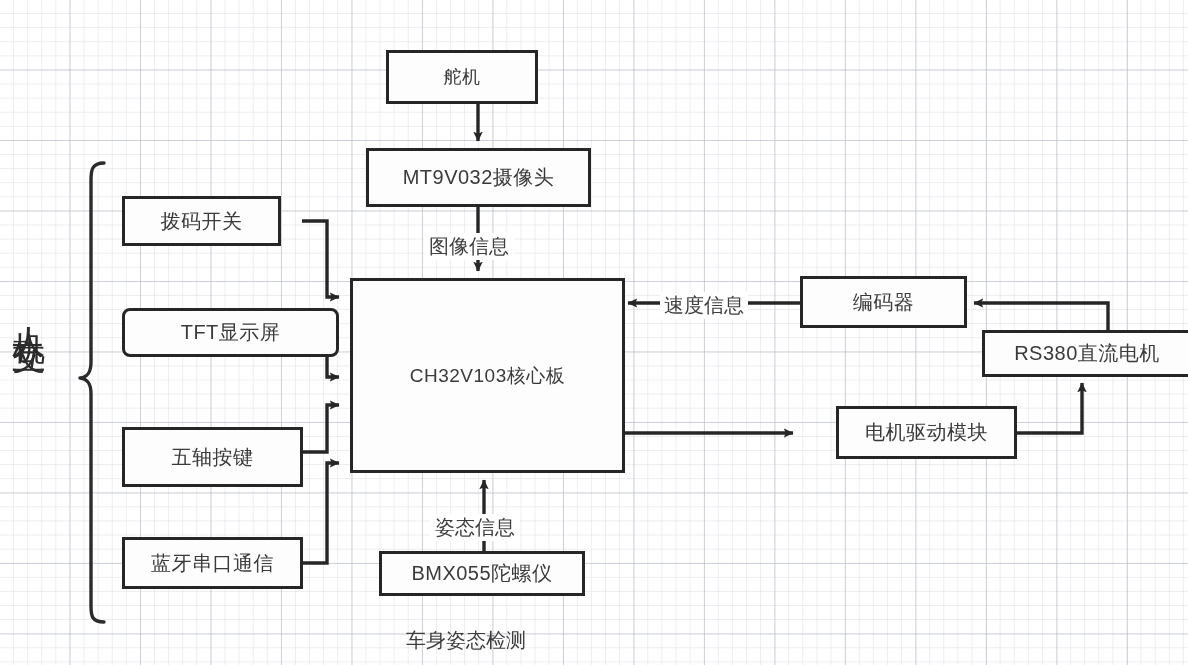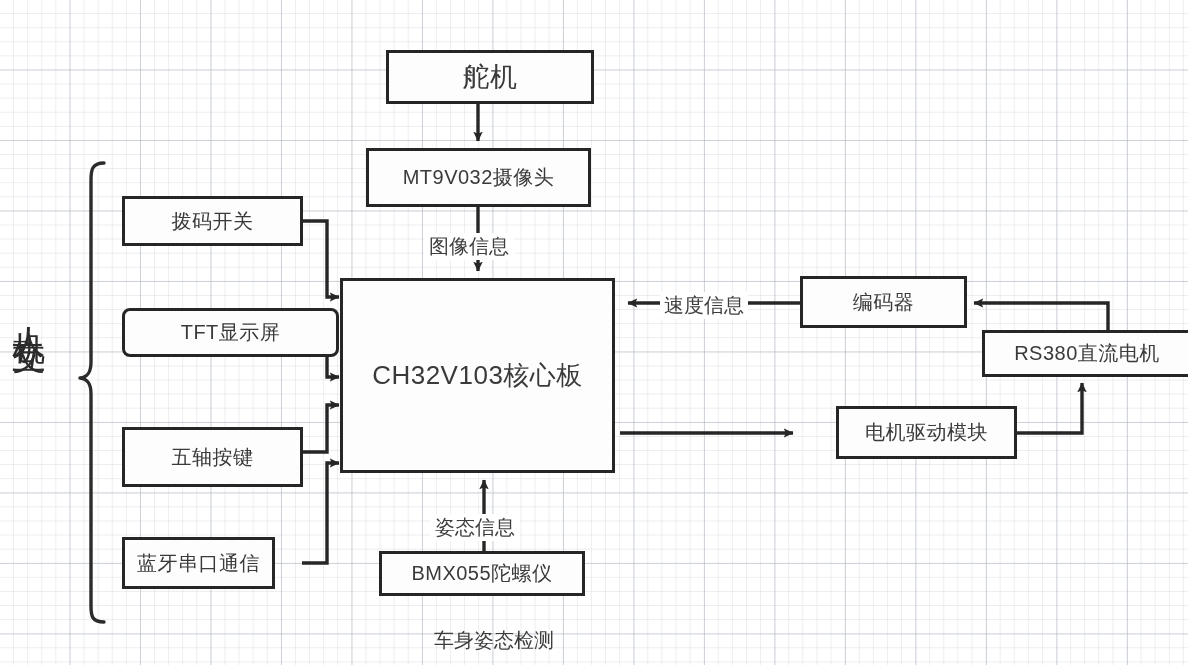--- a/index.html
+++ b/index.html
@@ -90,45 +90,45 @@
       <path d="M1108,330 L1108,303 L974,303" marker-end="url(#arr)"></path>
 
       <path d="M484,575 L484,480" marker-end="url(#arr)"></path>
     </g>
 
     <g stroke="#2b2b2b" stroke-width="3.4" fill="none" stroke-linecap="round" stroke-linejoin="round">
       <path d="M104,163 C92,163 91,170 91,180 L91,362 C91,372 88,377 80,378 C88,379 91,384 91,394 L91,606 C91,616 92,622 104,622"></path>
     </g>
   </svg>
 
-  <div class="box" style="left:386px;top:50px;width:208px;height:54px;font-size:27px;">
+  <div class="box" style="left:386px;top:50px;width:152px;height:54px;font-size:18px;">
     <span>舵机</span>
   </div>
 
   <div class="box" style="left:366px;top:148px;width:225px;height:59px;font-size:20px;">
     <span>MT9V032摄像头</span>
   </div>
 
-  <div class="box" style="left:340px;top:278px;width:275px;height:195px;font-size:26px;">
+  <div class="box" style="left:350px;top:278px;width:275px;height:195px;font-size:19px;">
     <span>CH32V103核心板</span>
   </div>
 
-  <div class="box" style="left:122px;top:196px;width:181px;height:50px;font-size:20px;">
+  <div class="box" style="left:122px;top:196px;width:159px;height:50px;font-size:20px;">
     <span>拨码开关</span>
   </div>
 
   <div class="box" style="left:122px;top:308px;width:217px;height:49px;font-size:20px;border-radius:8px;">
     <span>TFT显示屏</span>
   </div>
 
   <div class="box" style="left:122px;top:427px;width:181px;height:60px;font-size:20px;">
     <span>五轴按键</span>
   </div>
 
-  <div class="box" style="left:122px;top:537px;width:153px;height:52px;font-size:20px;">
+  <div class="box" style="left:122px;top:537px;width:181px;height:52px;font-size:20px;">
     <span>蓝牙串口通信</span>
   </div>
 
   <div class="box" style="left:800px;top:276px;width:167px;height:52px;font-size:20px;font-family:Liberation Serif, serif;">
     <span>编码器</span>
   </div>
 
   <div class="box" style="left:982px;top:330px;width:210px;height:47px;font-size:20px;">
     <span>RS380直流电机</span>
   </div>
@@ -140,17 +140,17 @@
   <div class="box" style="left:379px;top:551px;width:206px;height:45px;font-size:20px;">
     <span>BMX055陀螺仪</span>
   </div>
 
   <div class="lbl" style="left:424px;top:221px;font-size:20px;padding:0 5px;background:#fff;margin-top:12px;">图像信息</div>
 
   <div class="lbl" style="left:660px;top:292px;font-size:20px;padding:0 4px;background:#fff;">速度信息</div>
 
   <div class="lbl" style="left:430px;top:514px;font-size:20px;padding:0 5px;background:#fff;">姿态信息</div>
 
-  <div class="lbl" style="left:406px;top:627px;font-size:20px;margin-left:28px;">车身姿态检测</div>
+  <div class="lbl" style="left:406px;top:627px;font-size:20px;">车身姿态检测</div>
 
   <div class="vtext" style="left:12px;top:300px;font-size:33px;">人机交互</div>
 
 </div>
 
 </body></html>

